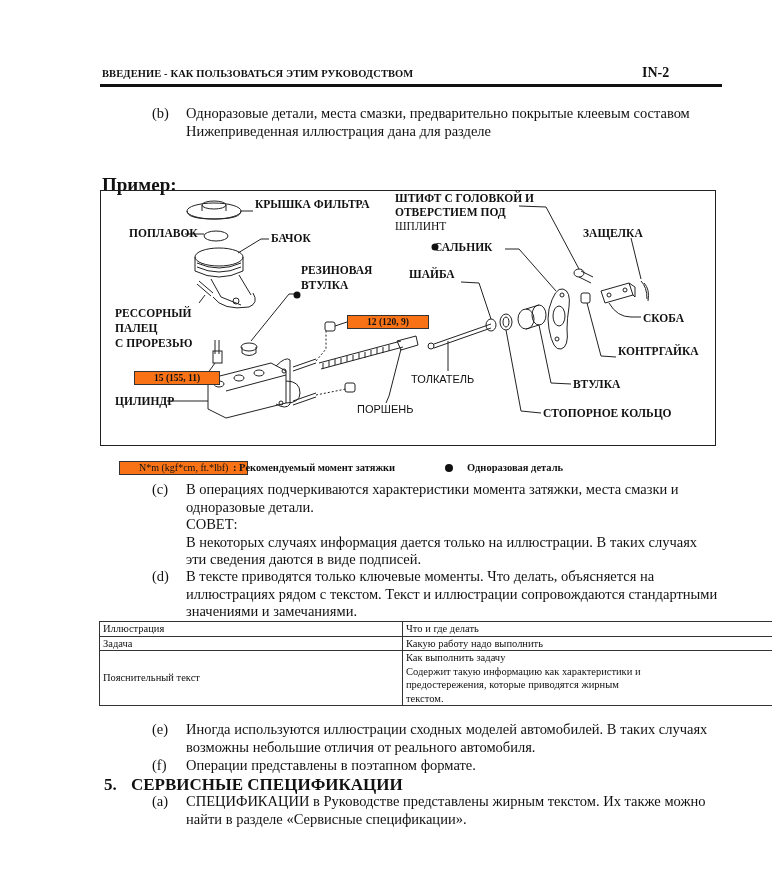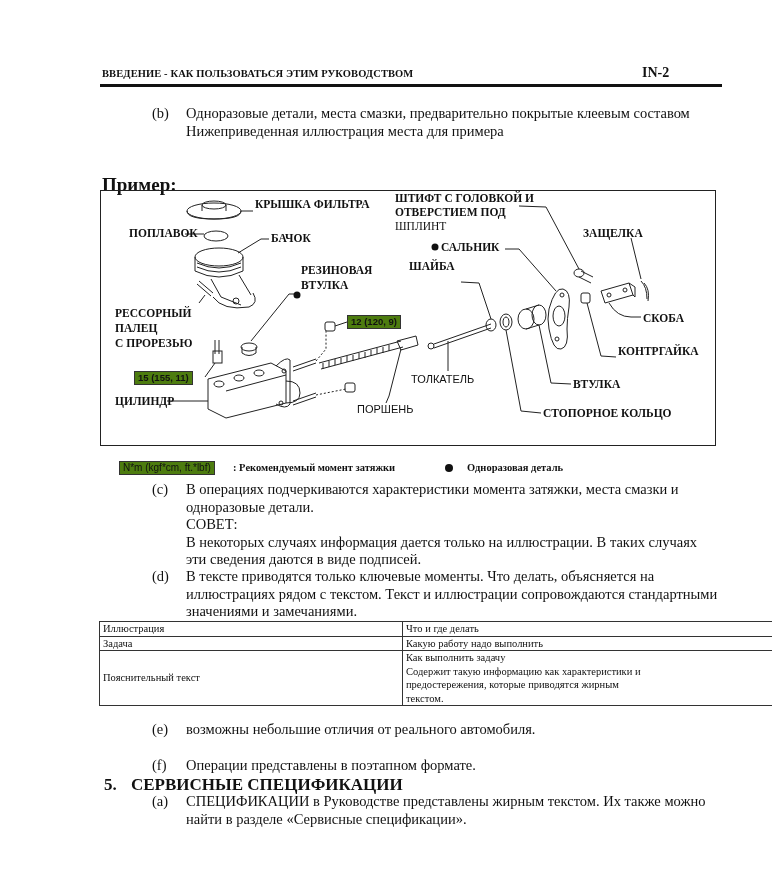--- a/index.html
+++ b/index.html
@@ -9,37 +9,37 @@
   .hdr-right{left:642px;top:65px;font-size:14px;font-weight:bold;}
   .hdr-rule{left:100px;top:84px;width:622px;height:3px;background:#111;}
   .item{position:absolute;font-size:14.5px;line-height:17.5px;}
   .item .lbl{position:absolute;left:0;top:0;}
   .item .txt{position:absolute;left:34px;top:0;white-space:nowrap;}
   .ex-label{left:102px;top:174px;font-size:19px;font-weight:bold;}
   .figure{left:100px;top:190px;width:616px;height:256px;border:1.5px solid #222;box-sizing:border-box;}
   .figure svg{position:absolute;left:0;top:0;}
   .fl{position:absolute;font-size:11.5px;font-weight:bold;white-space:nowrap;line-height:14px;}
   .fls{position:absolute;font-family:"Liberation Sans",sans-serif;font-size:11px;white-space:nowrap;line-height:13px;}
-  .box{position:absolute;border:1px solid #333;font-family:Liberation Sans, sans-serif;font-size:9.5px;font-weight:bold;padding:0 3px;line-height:12px;background:#4d7c0f;}
+  .box{position:absolute;border:1px solid #333;font-family:Liberation Serif, serif;font-size:9.5px;font-weight:bold;padding:0 19px;line-height:12px;background:#f97316;}
   table.tbl{position:absolute;left:99px;top:621px;width:685px;border-collapse:collapse;font-size:10.5px;}
   table.tbl td{border:1px solid #333;padding:0 3px;vertical-align:middle;line-height:13.5px;}
   .sec{left:104px;top:775px;font-size:17px;font-weight:bold;}
 </style>
 </head>
 <body>
 
 <div class="abs hdr-left">ВВЕДЕНИЕ  -  КАК ПОЛЬЗОВАТЬСЯ ЭТИМ РУКОВОДСТВОМ</div>
 <div class="abs hdr-right">IN-2</div>
 <div class="abs hdr-rule"></div>
 
 <div class="item" style="left:152px;top:105px;">
   <span class="lbl">(b)</span>
   <div class="txt">
     <div>Одноразовые детали, места смазки, предварительно покрытые клеевым составом</div>
-    <div>Нижеприведенная иллюстрация места для примера</div>
+    <div>Нижеприведенная иллюстрация дана для разделе</div>
   </div>
 </div>
 
 <div class="abs ex-label">Пример:</div>
 
 <div class="abs figure">
   <svg width="616" height="288" viewBox="0 0 616 288" fill="none" stroke="#222" stroke-width="1">
 
     <g>
       <ellipse cx="113" cy="20" rx="27" ry="8"></ellipse>
@@ -160,22 +160,22 @@
   <div class="fl" style="left:200px;top:72px;">РЕЗИНОВАЯ</div>
   <div class="fl" style="left:200px;top:87px;">ВТУЛКА</div>
   <div class="fl" style="left:14px;top:115px;text-align:right;">РЕССОРНЫЙ</div>
   <div class="fl" style="left:14px;top:130px;">ПАЛЕЦ</div>
   <div class="fl" style="left:14px;top:145px;">С ПРОРЕЗЬЮ</div>
   <div class="box" style="left:246px;top:124px;">12 (120, 9)</div>
   <div class="box" style="left:33px;top:180px;">15 (155, 11)</div>
   <div class="fl" style="left:14px;top:203px;">ЦИЛИНДР</div>
   <div class="fls" style="left:256px;top:212px;">ПОРШЕНЬ</div>
   <div class="fls" style="left:310px;top:182px;">ТОЛКАТЕЛЬ</div>
-  <div class="fl" style="left:308px;top:68px;text-align:right;">ШАЙБА</div>
-  <div class="fl" style="left:340px;top:49px;text-align:right;">САЛЬНИК</div>
+  <div class="fl" style="left:308px;top:76px;text-align:right;">ШАЙБА</div>
+  <div class="fl" style="left:333px;top:49px;text-align:right;">САЛЬНИК</div>
   <div class="fl" style="left:294px;top:0px;">ШТИФТ С ГОЛОВКОЙ И</div>
   <div class="fl" style="left:294px;top:14px;">ОТВЕРСТИЕМ ПОД</div>
   <div class="fl" style="left:294px;top:28px;font-weight:normal;">ШПЛИНТ</div>
   <div class="fl" style="left:482px;top:35px;">ЗАЩЕЛКА</div>
   <div class="fl" style="left:542px;top:120px;">СКОБА</div>
   <div class="fl" style="left:517px;top:153px;">КОНТРГАЙКА</div>
   <div class="fl" style="left:472px;top:186px;">ВТУЛКА</div>
   <div class="fl" style="left:442px;top:215px;">СТОПОРНОЕ КОЛЬЦО</div>
 
   <div class="box" style="left:18px;top:270px;font-weight:normal;font-size:10px;">N*m (kgf*cm, ft.*lbf)</div>
@@ -225,20 +225,21 @@
       <div>предостережения, которые приводятся жирным</div>
       <div>текстом.</div>
     </td>
   </tr>
 </tbody>
   </table>
 
 <div class="item" style="left:152px;top:721px;">
   <span class="lbl">(e)</span>
   <div class="txt">
+    <div>Иногда используются иллюстрации сходных моделей автомобилей. В таких случаях</div>
     <div>возможны небольшие отличия от реального автомобиля.</div>
   </div>
 </div>
 
 <div class="item" style="left:152px;top:757px;">
   <span class="lbl">(f)</span>
   <div class="txt">
     <div>Операции представлены в поэтапном формате.</div>
   </div>
 </div>

